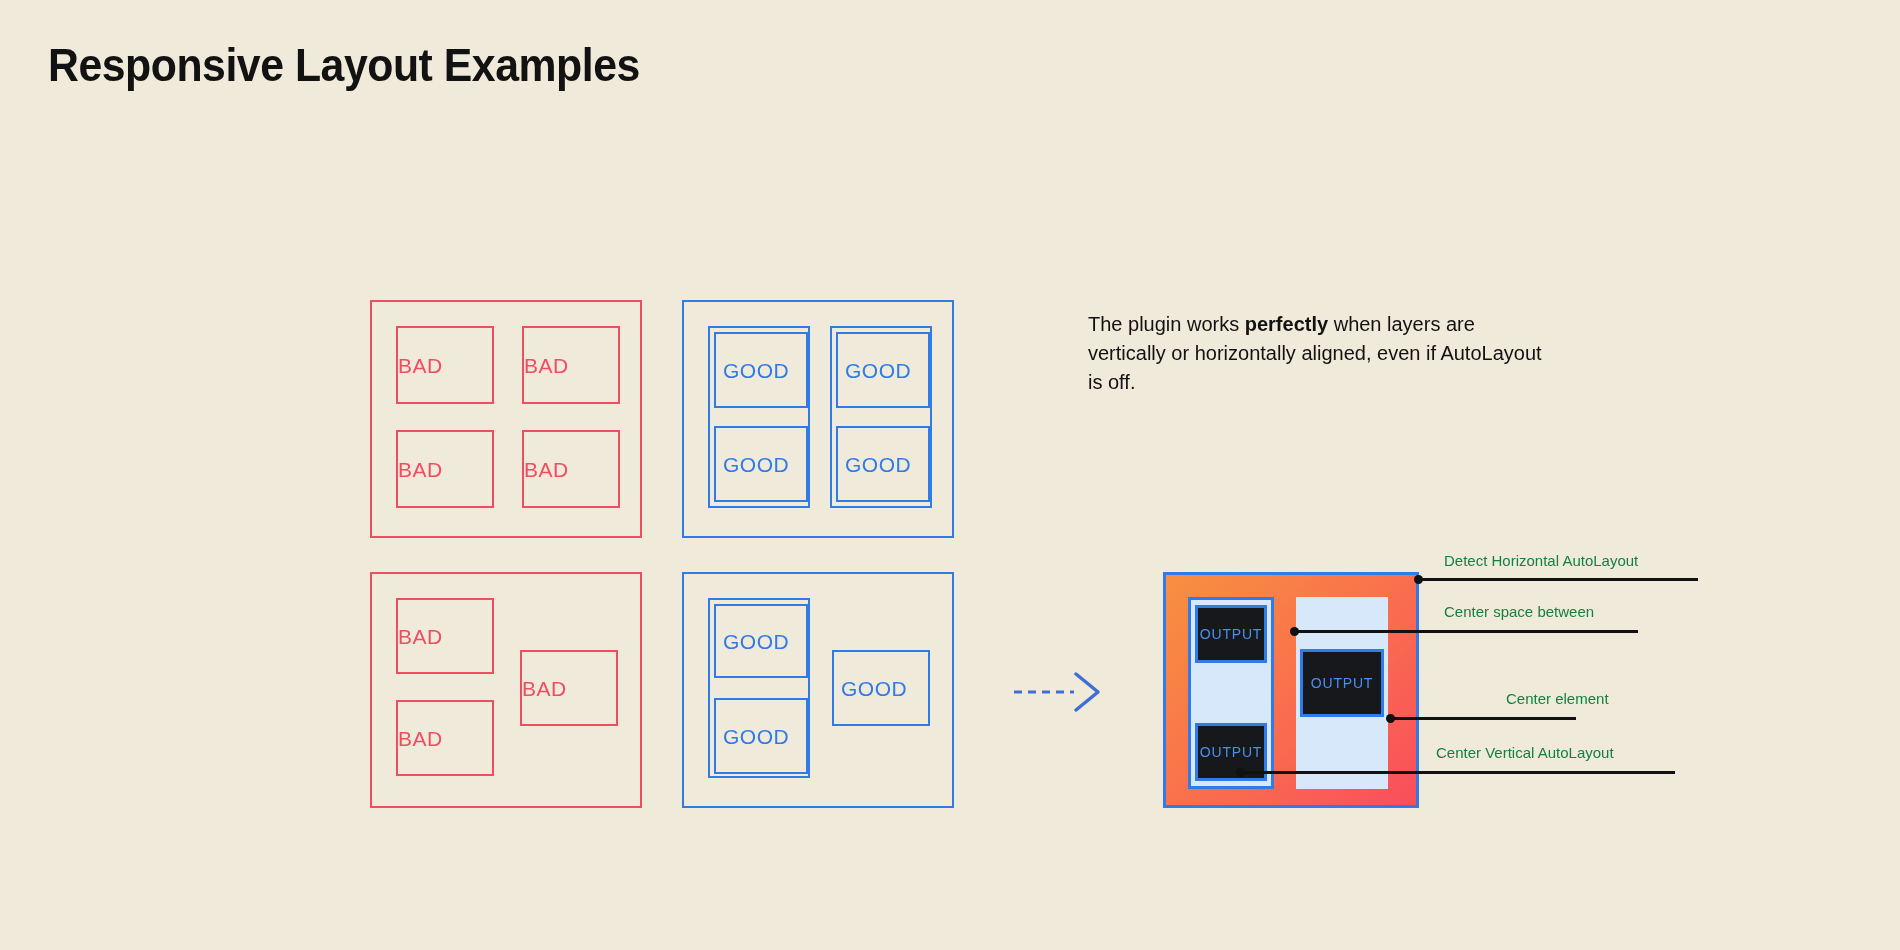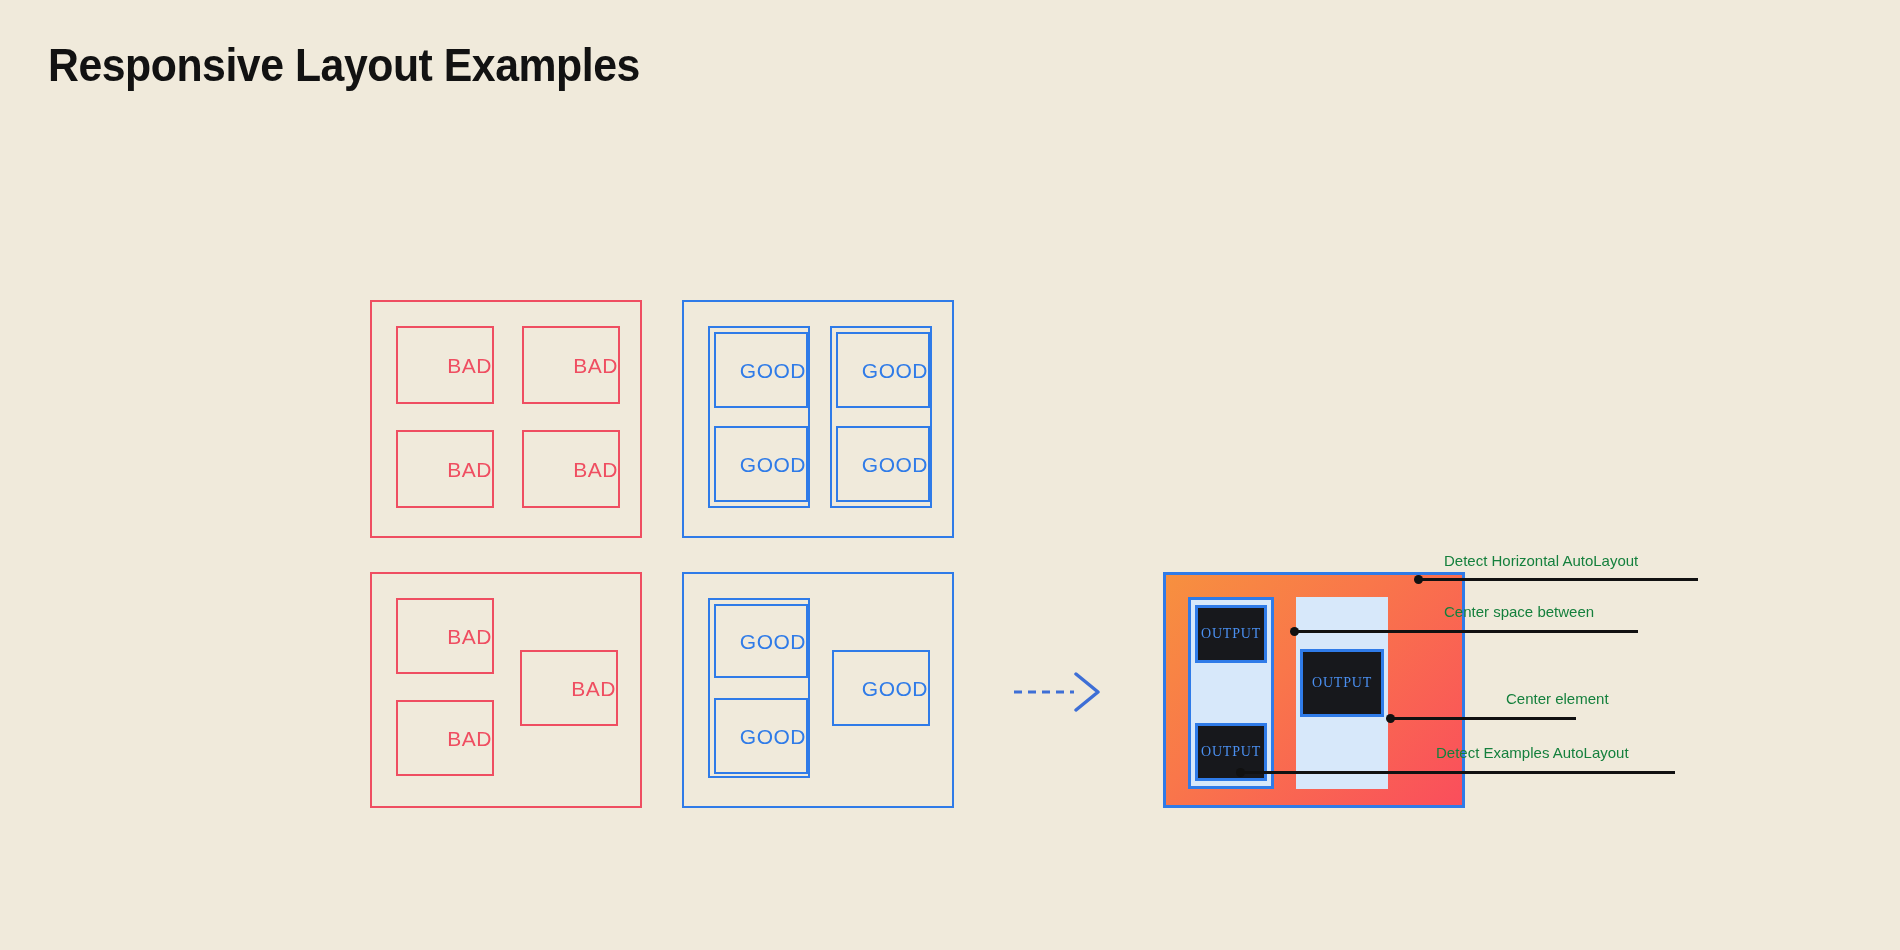--- a/index.html
+++ b/index.html
@@ -18,36 +18,35 @@
     transform:scaleX(0.93);transform-origin:left center;
     white-space:nowrap;
   }
 
   
   .frame{position:absolute;box-sizing:border-box;}
   .frame.bad{border:2px solid #EF4E61;}
   .frame.good{border:2px solid #2F7BE8;}
 
   .cell{position:absolute;box-sizing:border-box;display:flex;
-        align-items:center;justify-content:flex-end;}
+        align-items:center;justify-content:flex-start;}
   .cell.bad{border:2px solid #EF4E61;color:#EF4E61;}
   .cell.good{border:2px solid #2F7BE8;color:#2F7BE8;padding-left:7px;}
   .cell span{font-size:21px;letter-spacing:0.5px;line-height:1;}
   .group{position:absolute;box-sizing:border-box;border:2px solid #2F7BE8;}
 
   
   #flow-arrow{position:absolute;left:1012px;top:672px;width:92px;height:40px;}
 
   
   #detect-diagram{
-    position:absolute;left:1163px;top:572px;width:302px;height:236px;
+    position:absolute;left:1163px;top:572px;width:256px;height:236px;
     box-sizing:border-box;
     border:3px solid #2F7BE8;
     background:linear-gradient(135deg,#F7903F 0%,#F9774A 40%,#FA4E5C 100%);
-    font-family:Liberation Serif, serif;
   }
   .panel{position:absolute;background:#D7E8FA;box-sizing:border-box;}
   .outbox{position:absolute;background:#17181C;box-sizing:border-box;
           border:3px solid #2F7BE8;display:flex;align-items:center;justify-content:center;}
   .outbox span{color:#4A8FF0;font-size:14px;letter-spacing:0.8px;}
 
   
   .anno{position:absolute;}
   .anno-label{position:absolute;font-size:15px;color:#15803d;white-space:nowrap;
               border-bottom:2.5px solid #111;padding-bottom:3px;}
@@ -124,20 +123,23 @@
     <span>GOOD</span>
   </div>
 </div>
 
 <svg id="flow-arrow" viewBox="0 0 92 40">
   <line x1="2" y1="20" x2="62" y2="20" stroke="#3E6FD6" stroke-width="3" stroke-dasharray="8 6"></line>
   <polyline points="64,2 86,20 64,38" fill="none" stroke="#3E6FD6" stroke-width="3.5" stroke-linecap="round" stroke-linejoin="round"></polyline>
 </svg>
 
 <div id="copy">
+  <p>
+    <span>The plugin works </span><b>perfectly</b><span> when layers are vertically or horizontally aligned, even if AutoLayout is off.</span>
+  </p>
 </div>
 
 <div id="detect-diagram">
 
   <div class="panel" style="left:22px;top:22px;width:86px;height:192px;"></div>
 
   <div style="position:absolute;left:22px;top:22px;width:86px;height:192px;
               box-sizing:border-box;border:3px solid #2F7BE8;"></div>
 
   <div class="outbox" style="left:29px;top:30px;width:72px;height:58px;">
@@ -168,14 +170,14 @@
 
 <div class="anno">
   <div class="anno-dot" style="left:1386px;top:714px;"></div>
   <div class="anno-line" style="left:1390px;top:717px;width:186px;"></div>
   <div class="anno-label" style="left:1506px;top:690px;border-bottom:none;">Center element</div>
 </div>
 
 <div class="anno">
   <div class="anno-dot" style="left:1236px;top:768px;"></div>
   <div class="anno-line" style="left:1240px;top:771px;width:435px;"></div>
-  <div class="anno-label" style="left:1436px;top:744px;border-bottom:none;">Detect Examples AutoLayout</div>
+  <div class="anno-label" style="left:1436px;top:744px;border-bottom:none;">Center Vertical AutoLayout</div>
 </div>
 
 </body></html>

